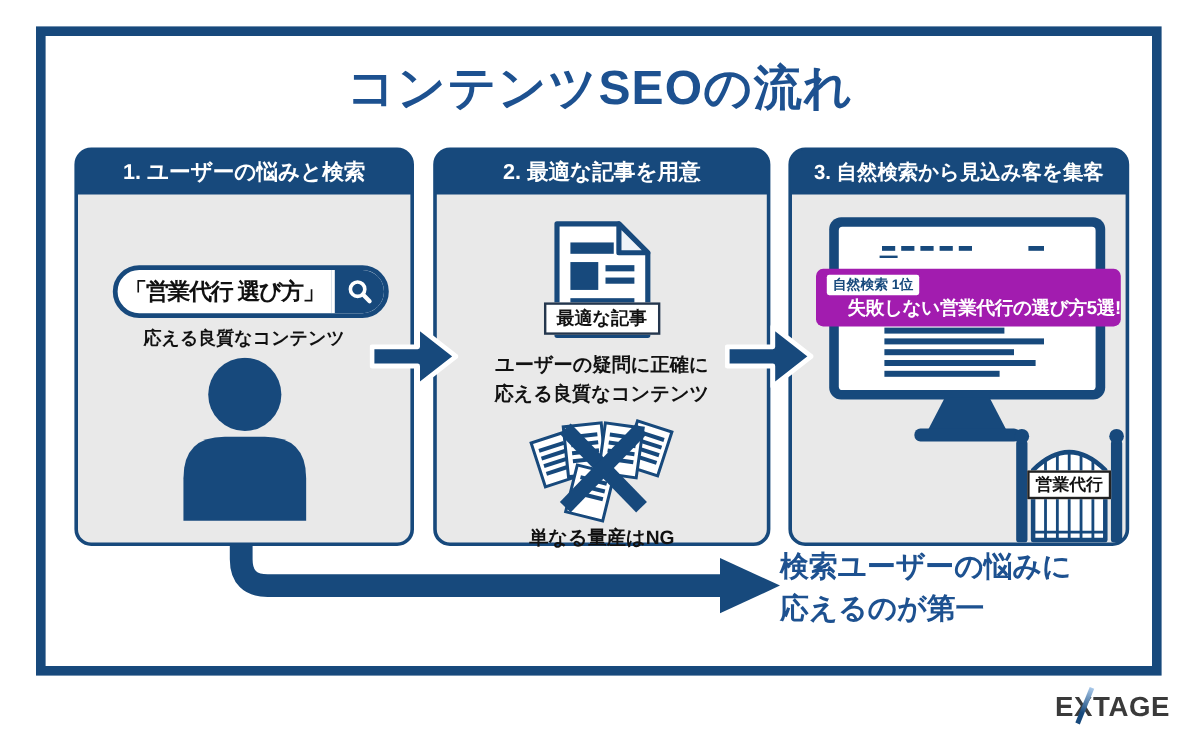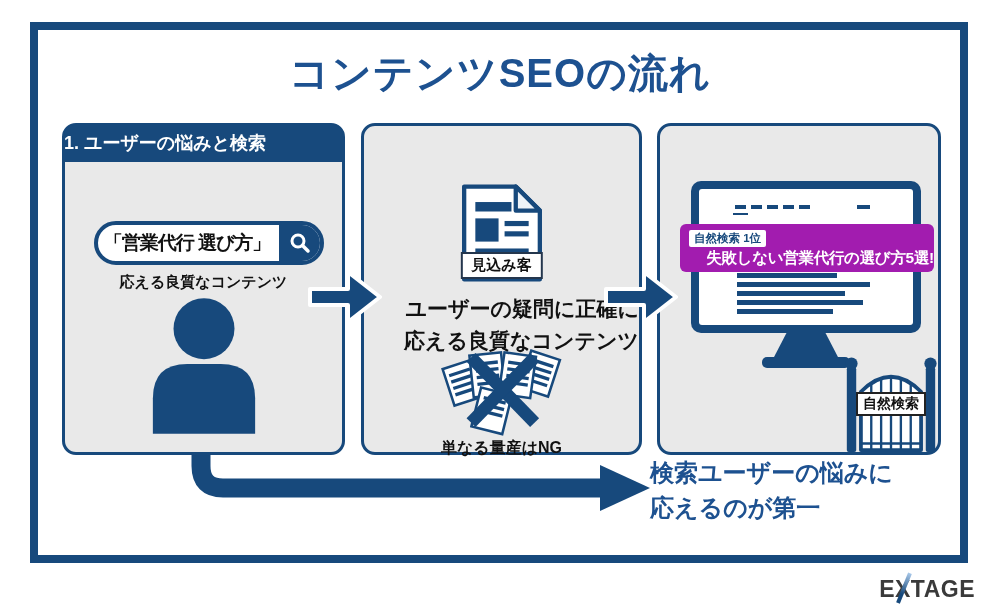--- a/index.html
+++ b/index.html
@@ -15,21 +15,21 @@
                 font-size:40px; font-weight:800; color:#1D5190; letter-spacing:1px; }
 
   
   .panel { position:absolute; top:123px; height:332px; background:#E9E9E9;
            border:3px solid #17497C; border-radius:14px; }
   .panel-1 { left:62px;  width:283px; }
   .panel-2 { left:361px; width:281px; }
   .panel-3 { left:657px; width:284px; }
   .panel-header { position:absolute; left:-1px; top:-1px; right:-1px; height:37px;
                   background:#17497C; border-radius:10px 10px 0 0; color:#fff;
-                  font-weight:800; font-size:18px; line-height:37px; text-align:left; }
+                  font-weight:800; font-size:18px; line-height:37px; text-align:center; }
   .panel-3 .panel-header { font-size:17px; }
 
   
   .search-pill { position:absolute; left:29px; top:95px; width:230px; height:44px;
                  background:#fff; border:4px solid #17497C; border-radius:24px;
                  display:flex; align-items:stretch; overflow:hidden; }
   .search-text { flex:1; display:flex; align-items:center; justify-content:center;
                  font-size:19px; font-weight:800; color:#111; letter-spacing:-1px; white-space:nowrap; }
   .search-btn { width:44px; background:#17497C; border-left:3px solid #fff;
                 display:flex; align-items:center; justify-content:center; }
@@ -40,22 +40,22 @@
   
   .flow-arrow { position:absolute; top:266px; z-index:6; }
   .flow-arrow-1 { left:308px; }
   .flow-arrow-2 { left:604px; }
 
   
   .doc-icon { position:absolute; left:50%; top:55px; transform:translateX(-50%); }
   .doc-label { position:absolute; left:50%; top:126px; transform:translateX(-50%);
                background:#fff; border:2px solid #24364d; padding:2px 9px;
                font-size:15px; font-weight:800; color:#111; white-space:nowrap; z-index:3; }
-  .p2-desc { position:absolute; left:0; top:167px; width:100%; text-align:right;
-             font-size:21px; font-weight:800; color:#111; line-height:1.5; }
+  .p2-desc { position:absolute; left:0; top:167px; width:100%; text-align:center;
+             font-size:16px; font-weight:800; color:#111; line-height:1.5; }
   .papers-icon { position:absolute; left:50%; top:218px; transform:translateX(-50%); }
   .ng-label { position:absolute; left:0; top:312px; width:100%; text-align:center;
               font-size:16px; font-weight:800; color:#111; z-index:3; }
 
   
   .monitor { position:absolute; left:31px; top:55px; width:230px; height:152px;
              background:#17497C; border-radius:10px; }
   .screen { position:absolute; left:8px; top:8px; right:8px; bottom:8px;
             background:#fff; border-radius:3px; }
   .dash { position:absolute; height:4px; background:#17497C; }
@@ -114,32 +114,33 @@
       <circle cx="60" cy="31" r="31" fill="#17497C"></circle>
       <path d="M8 138 L8 102 Q8 67 43 67 L77 67 Q112 67 112 102 L112 138 Z" fill="#17497C"></path>
     </svg>
   </div>
 
   <svg class="flow-arrow flow-arrow-1" width="74" height="62" viewBox="0 0 74 62">
     <polygon points="2,23 40,23 40,6 72,31 40,56 40,39 2,39" fill="#17497C" stroke="#fff" stroke-width="4" stroke-linejoin="round"></polygon>
   </svg>
 
   <div class="panel panel-2">
+    <div class="panel-header">2. 最適な記事を用意</div>
     <svg class="doc-icon" width="86" height="104" viewBox="0 0 100 120">
       <path d="M6 6 L66 6 L94 34 L94 114 L6 114 Z" fill="#fff" stroke="#17497C" stroke-width="5" stroke-linejoin="round"></path>
       <path d="M66 6 L66 34 L94 34 Z" fill="#eef3f8" stroke="#17497C" stroke-width="5" stroke-linejoin="round"></path>
       <rect x="19" y="24" width="42" height="11" fill="#17497C"></rect>
       <rect x="19" y="43" width="27" height="27" fill="#17497C"></rect>
       <rect x="53" y="46" width="28" height="6" fill="#17497C"></rect>
       <rect x="53" y="58" width="28" height="6" fill="#17497C"></rect>
       <rect x="19" y="78" width="62" height="6" fill="#17497C"></rect>
       <rect x="19" y="90" width="62" height="6" fill="#17497C"></rect>
       <rect x="19" y="102" width="62" height="6" fill="#17497C"></rect>
     </svg>
-    <div class="doc-label">見込み客</div>
+    <div class="doc-label">最適な記事</div>
     <div class="p2-desc">
       <div>ユーザーの疑問に正確に</div>
       <div>応える良質なコンテンツ</div>
     </div>
     <svg class="papers-icon" width="150" height="92" viewBox="0 0 170 110">
       <g transform="translate(14,30) rotate(-18)">
         <rect x="0" y="0" width="36" height="46" fill="#fff" stroke="#17497C" stroke-width="3"></rect>
         <rect x="5" y="8" width="26" height="4" fill="#17497C"></rect>
           <rect x="5" y="16" width="26" height="4" fill="#17497C"></rect>
         <rect x="5" y="24" width="26" height="4" fill="#17497C"></rect>
@@ -176,20 +177,21 @@
       <line x1="124" y1="16" x2="48" y2="94" stroke="#17497C" stroke-width="15"></line>
     </svg>
     <div class="ng-label">単なる量産はNG</div>
   </div>
 
   <svg class="flow-arrow flow-arrow-2" width="74" height="62" viewBox="0 0 74 62">
     <polygon points="2,23 40,23 40,6 72,31 40,56 40,39 2,39" fill="#17497C" stroke="#fff" stroke-width="4" stroke-linejoin="round"></polygon>
   </svg>
 
   <div class="panel panel-3">
+    <div class="panel-header">3. 自然検索から見込み客を集客</div>
 
     <div class="monitor">
       <div class="screen">
         <div class="dash" style="left:36px; top:16px; width:11px;"></div>
         <div class="dash" style="left:52px; top:16px; width:11px;"></div>
         <div class="dash" style="left:68px; top:16px; width:11px;"></div>
         <div class="dash" style="left:84px; top:16px; width:11px;"></div>
         <div class="dash" style="left:100px; top:16px; width:11px;"></div>
         <div class="dash" style="left:158px; top:16px; width:13px;"></div>
         <div class="tab-underline" style="left:34px; top:24px; width:15px;"></div>
@@ -221,21 +223,21 @@
       <path d="M18 104 L18 42 Q50 10 82 42 L82 104 Z" fill="#fff" stroke="#17497C" stroke-width="4" stroke-linejoin="round"></path>
       <g clip-path="url(#gateclip)" stroke="#17497C" stroke-width="2.5">
         <line x1="29" y1="14" x2="29" y2="104"></line>
         <line x1="39.5" y1="14" x2="39.5" y2="104"></line>
         <line x1="50" y1="14" x2="50" y2="104"></line>
         <line x1="60.5" y1="14" x2="60.5" y2="104"></line>
         <line x1="71" y1="14" x2="71" y2="104"></line>
         <line x1="18" y1="97" x2="82" y2="97"></line>
       </g>
     </svg>
-    <div class="gate-label">自然検索</div>
+    <div class="gate-label">営業代行</div>
   </div>
 
   <svg class="elbow-arrow" width="500" height="62" viewBox="0 0 500 62">
     <path d="M21 2 L21 14 Q21 36 43 36 L424 36" fill="none" stroke="#17497C" stroke-width="19"></path>
     <polygon points="420,13 420,59 470,36" fill="#17497C"></polygon>
   </svg>
 
   <div class="footer-message">
     <div>検索ユーザーの悩みに</div>
     <div>応えるのが第一</div>

